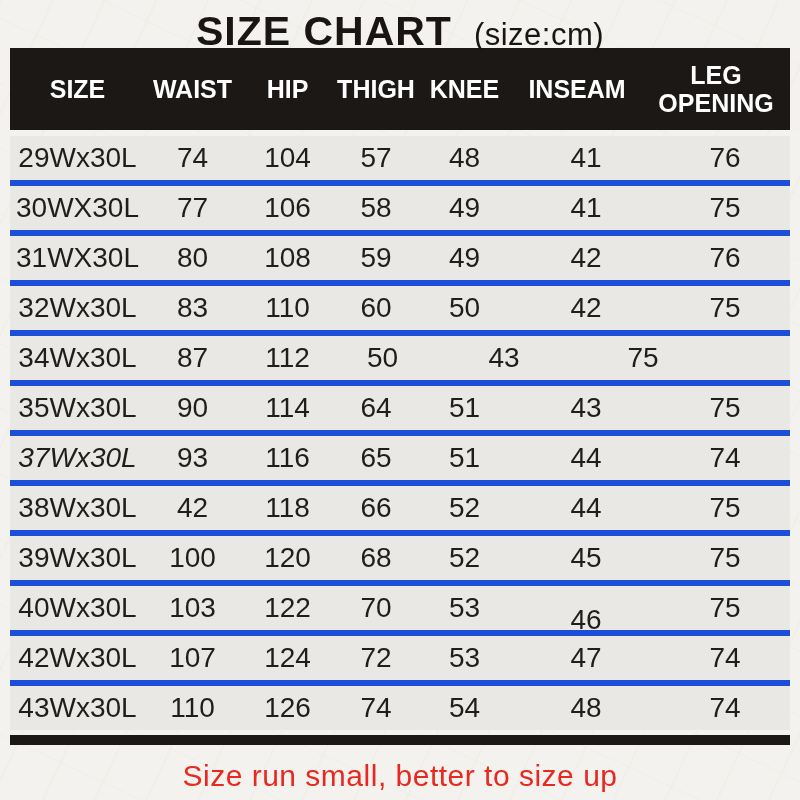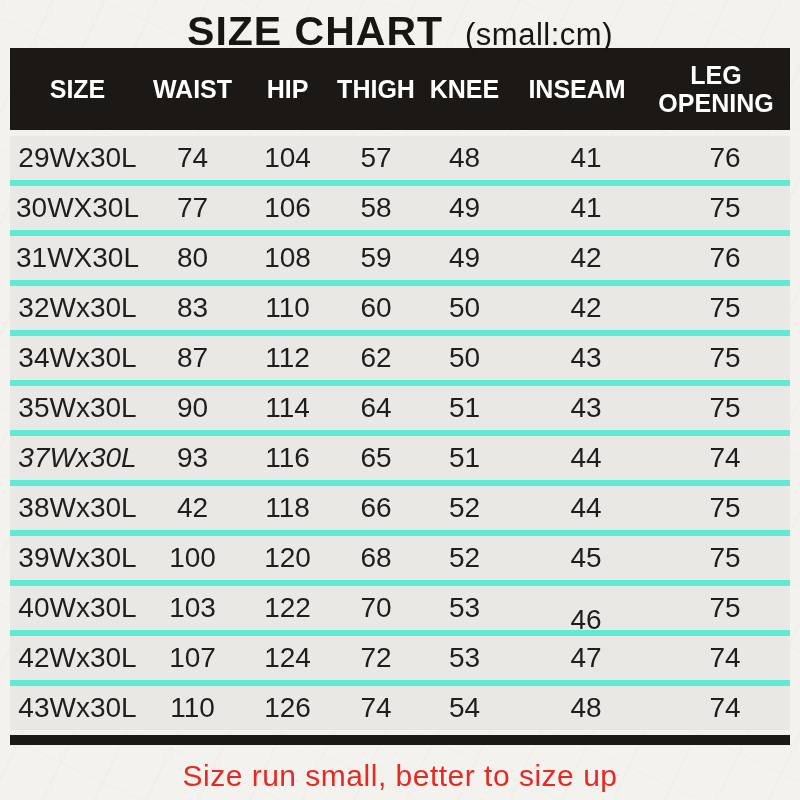--- a/index.html
+++ b/index.html
@@ -51,21 +51,21 @@
   }
   .th {
     color: #ffffff;
     font-weight: bold;
     font-size: 25px;
     text-align: center;
     line-height: 1.12;
     letter-spacing: 0px;
   }
   .th.nowrap { white-space: nowrap; }
-  .tbody { background: #5eead4; }
+  .tbody { background: #1d4ed8; }
   .tr {
     height: 44px;
     margin-top: 6px;
     background: #e9e8e5;
     display: flex;
     align-items: center;
   }
   .td {
     color: #1f1e1d;
     font-size: 28px;
@@ -86,21 +86,21 @@
     font-size: 30px;
     color: #e62a22;
     letter-spacing: 0.5px;
   }
 </style>
 </head>
 <body>
 
 <div class="title-bar">
   <span class="title-main">SIZE CHART</span>
-  <span class="title-unit">(small:cm)</span>
+  <span class="title-unit">(size:cm)</span>
 </div>
 
 <div class="size-table">
   <div class="thead">
       <div class="th nowrap" style="width: 135px;">SIZE</div>
       <div class="th nowrap" style="width: 95px;">WAIST</div>
       <div class="th nowrap" style="width: 95px;">HIP</div>
       <div class="th nowrap" style="width: 82px;">THIGH</div>
       <div class="th nowrap" style="width: 95px;">KNEE</div>
       <div class="th nowrap" style="width: 130px;">INSEAM</div>
@@ -140,21 +140,20 @@
         <div class="td" style="width: 95px;">110</div>
         <div class="td" style="width: 82px;">60</div>
         <div class="td" style="width: 95px;">50</div>
         <div class="td" style="width: 148px;">42</div>
         <div class="td" style="width: 130px;">75</div>
       </div>
       <div class="tr">
         <div class="td" style="width: 135px;">34Wx30L</div>
         <div class="td" style="width: 95px;">87</div>
         <div class="td" style="width: 95px;">112</div>
-        <div class="td" style="width: 82px;">62</div>
         <div class="td" style="width: 95px;">50</div>
         <div class="td" style="width: 148px;">43</div>
         <div class="td" style="width: 130px;">75</div>
       </div>
       <div class="tr">
         <div class="td" style="width: 135px;">35Wx30L</div>
         <div class="td" style="width: 95px;">90</div>
         <div class="td" style="width: 95px;">114</div>
         <div class="td" style="width: 82px;">64</div>
         <div class="td" style="width: 95px;">51</div>

